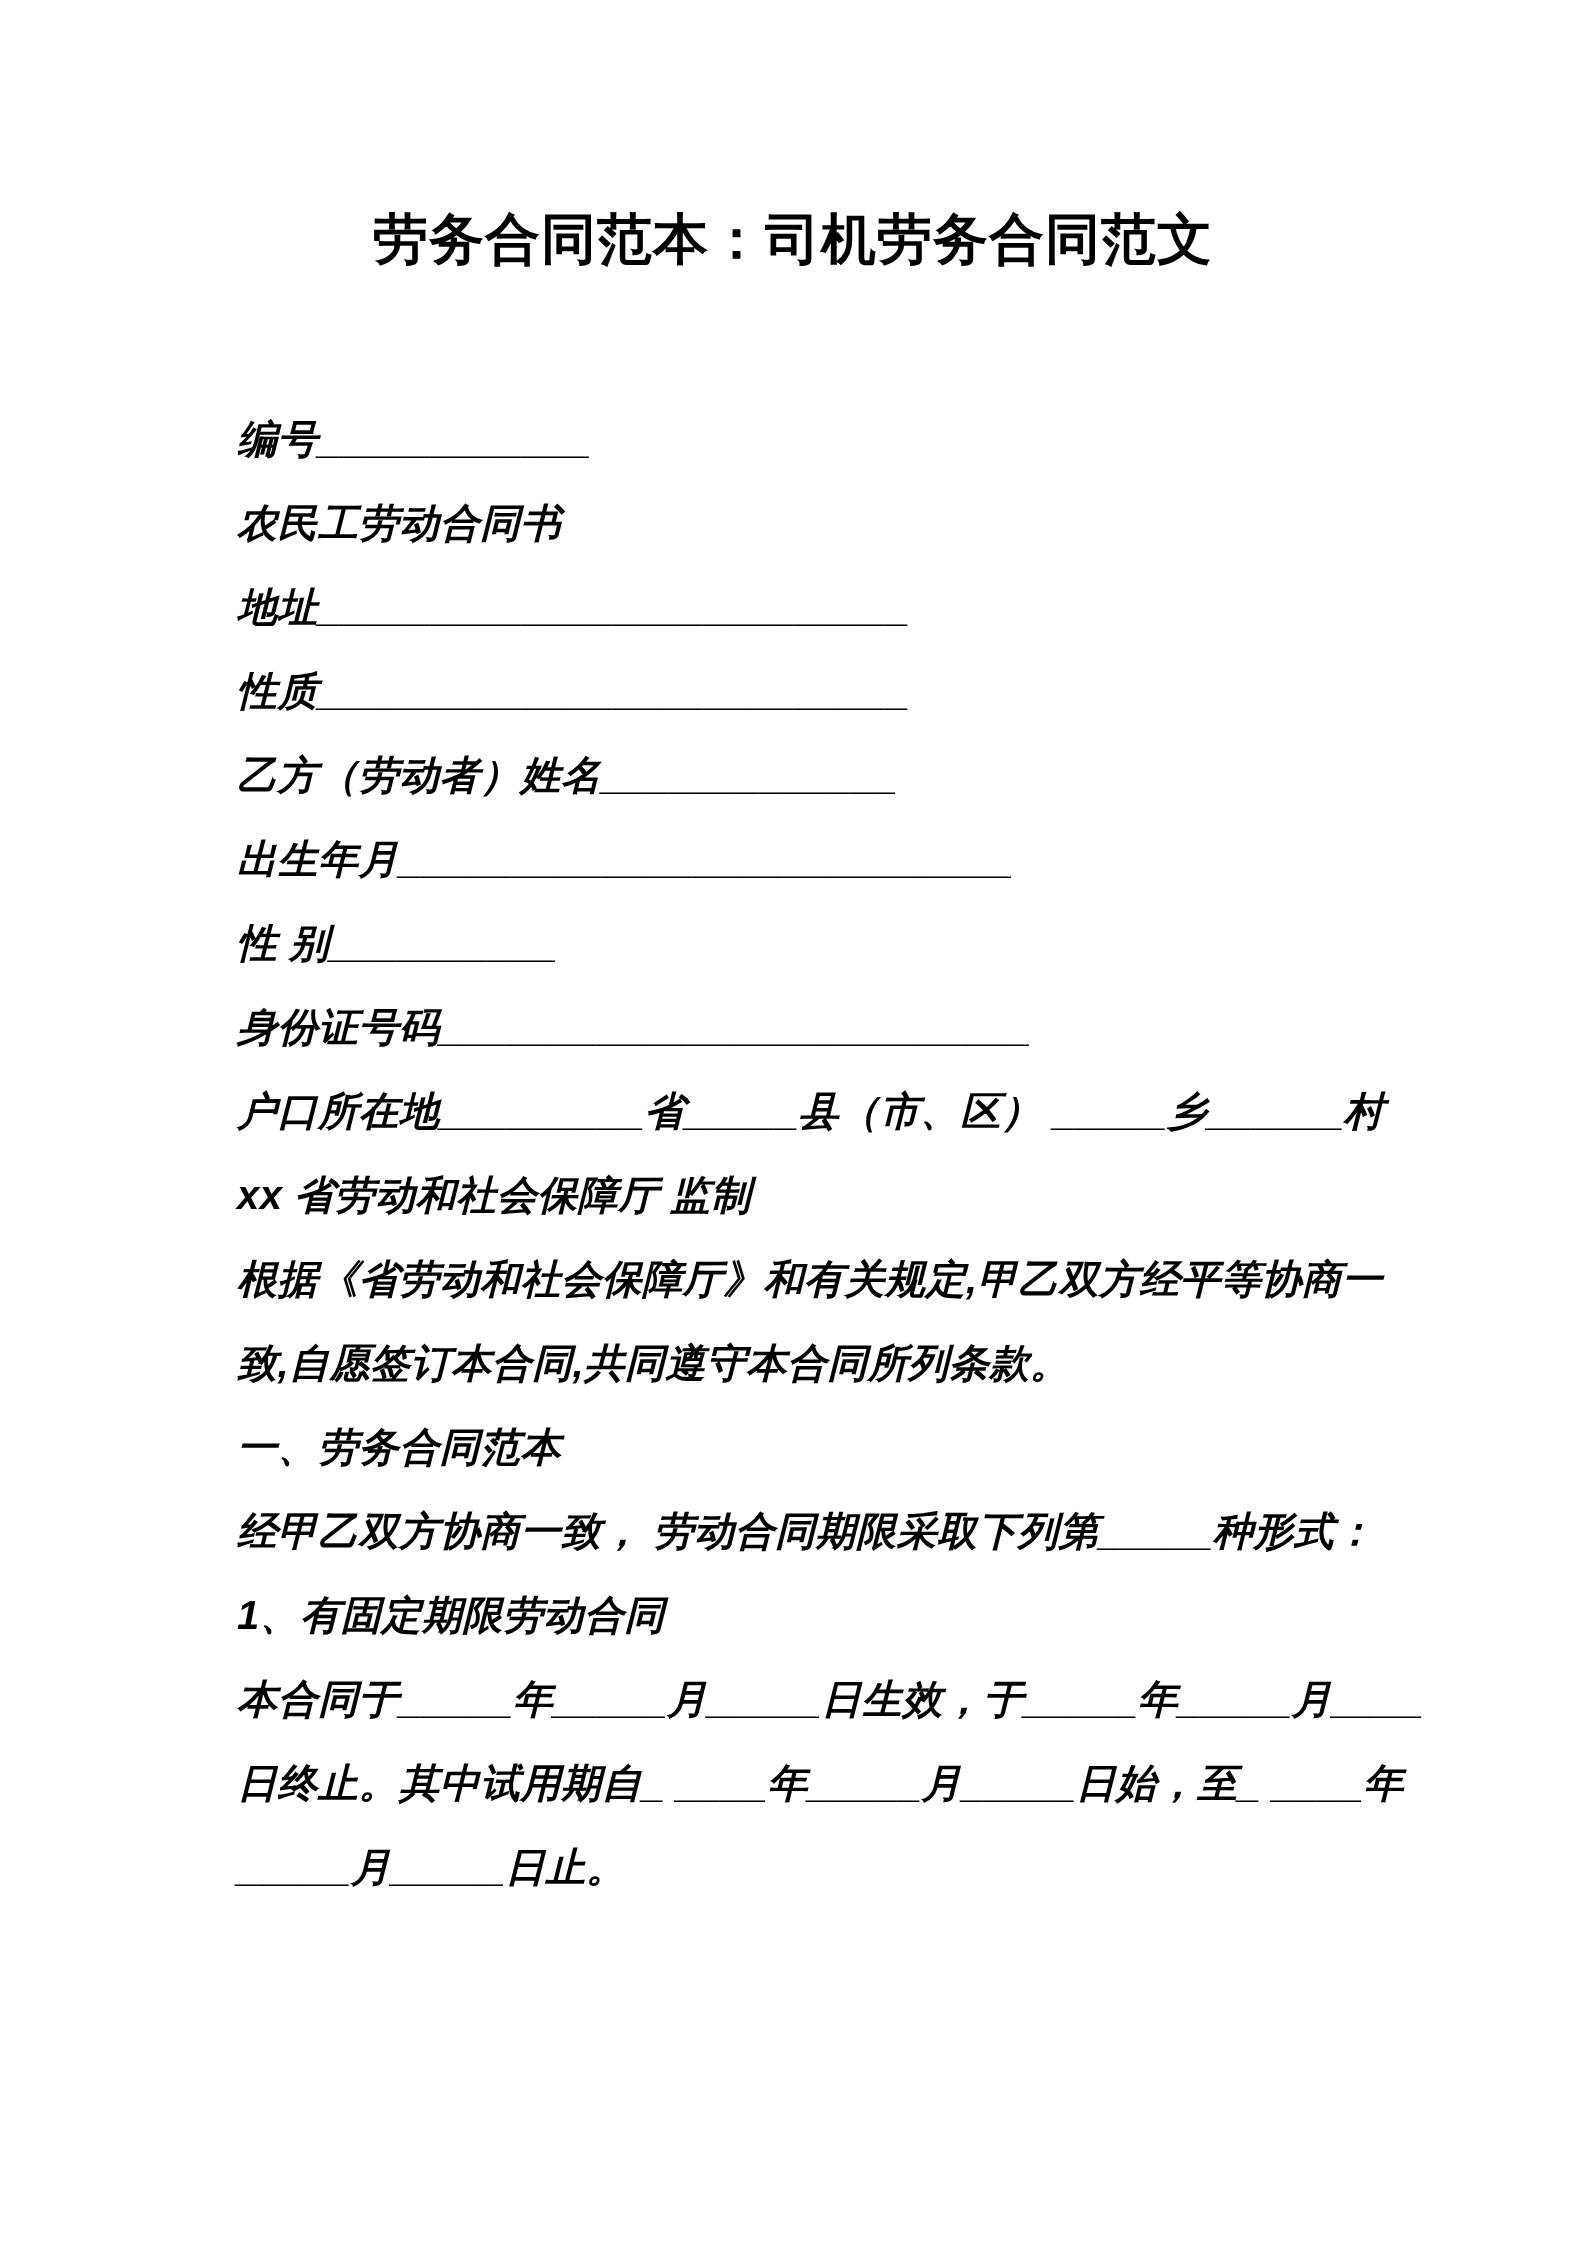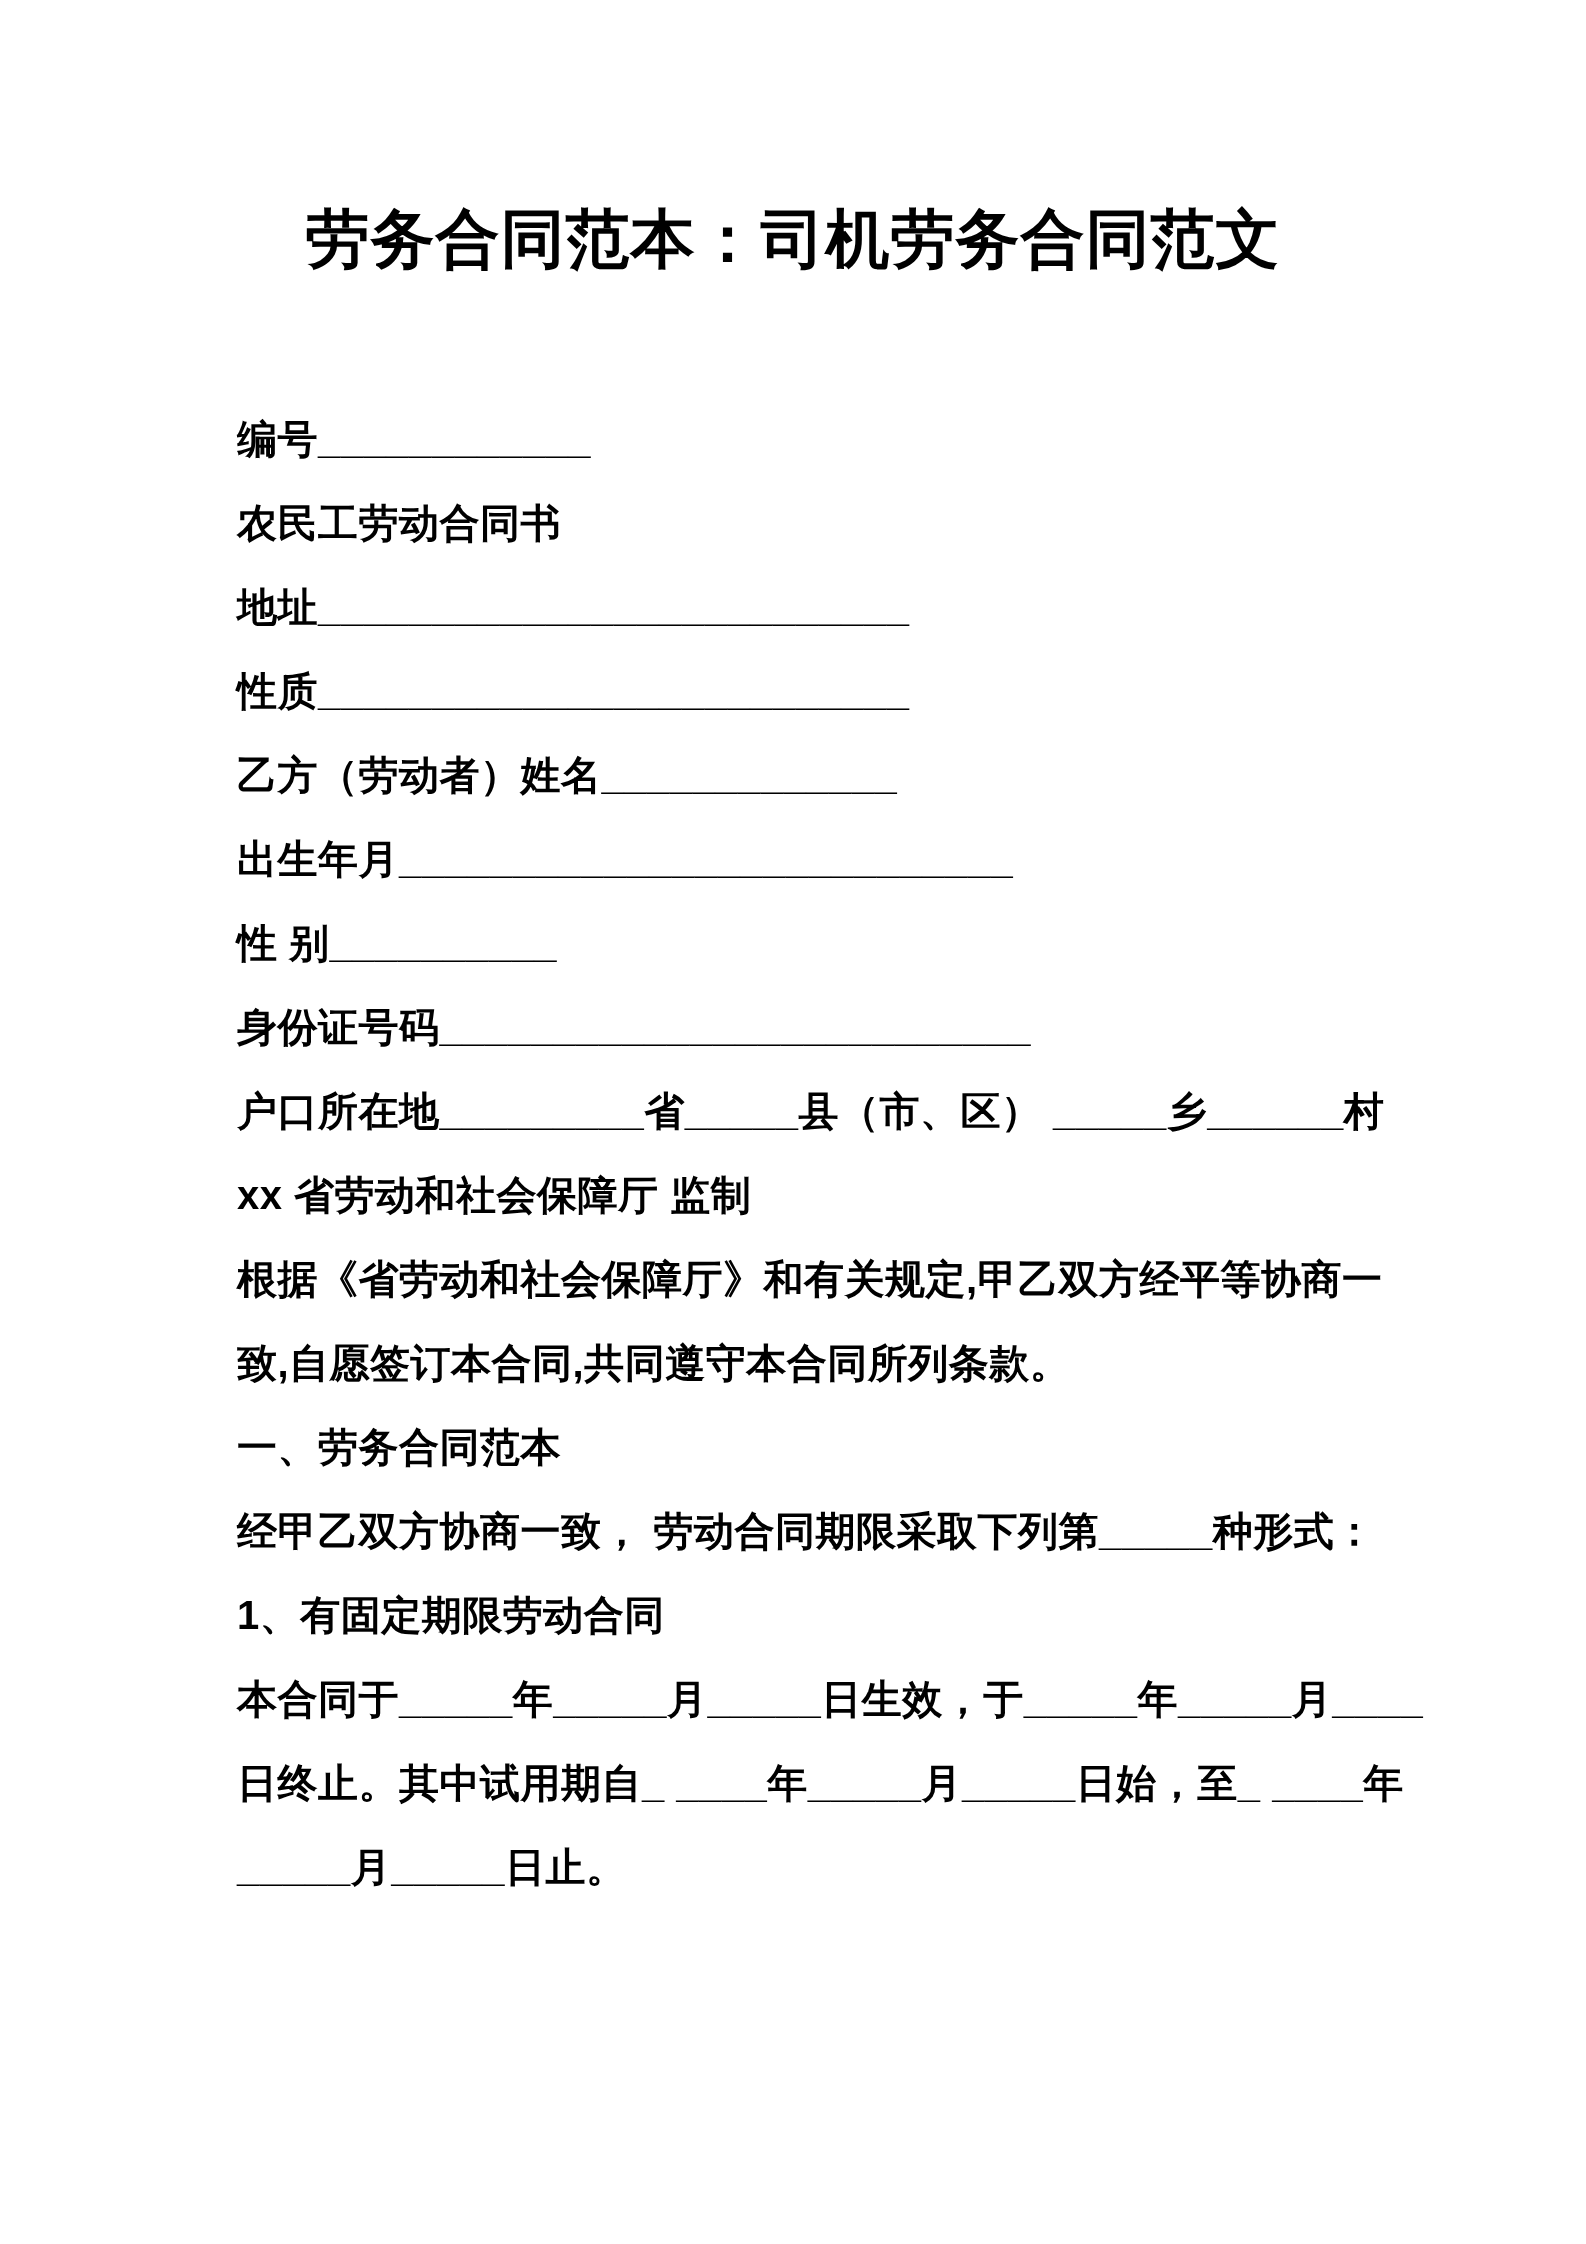--- a/index.html
+++ b/index.html
@@ -14,31 +14,32 @@
     background: #ffffff;
     overflow: hidden;
     font-family: "Liberation Sans", sans-serif;
     color: #000000;
   }
   .doc-title {
     margin: 0;
     padding-top: 207px;
     width: 100%;
     text-align: center;
-    font-size: 64px;
+    font-size: 55px;
     line-height: 64px;
     font-weight: 700;
     letter-spacing: 1px;
     color: #000000;
     white-space: nowrap;
   }
   .doc-body {
     margin-top: 126px;
     padding-left: 237px;
     padding-right: 120px;
+    font-style: italic;
   }
   .doc-line {
     font-size: 40px;
     font-weight: 700;
     line-height: 84px;
     color: #000000;
     white-space: nowrap;
     letter-spacing: 0.5px;
   }
 </style>

